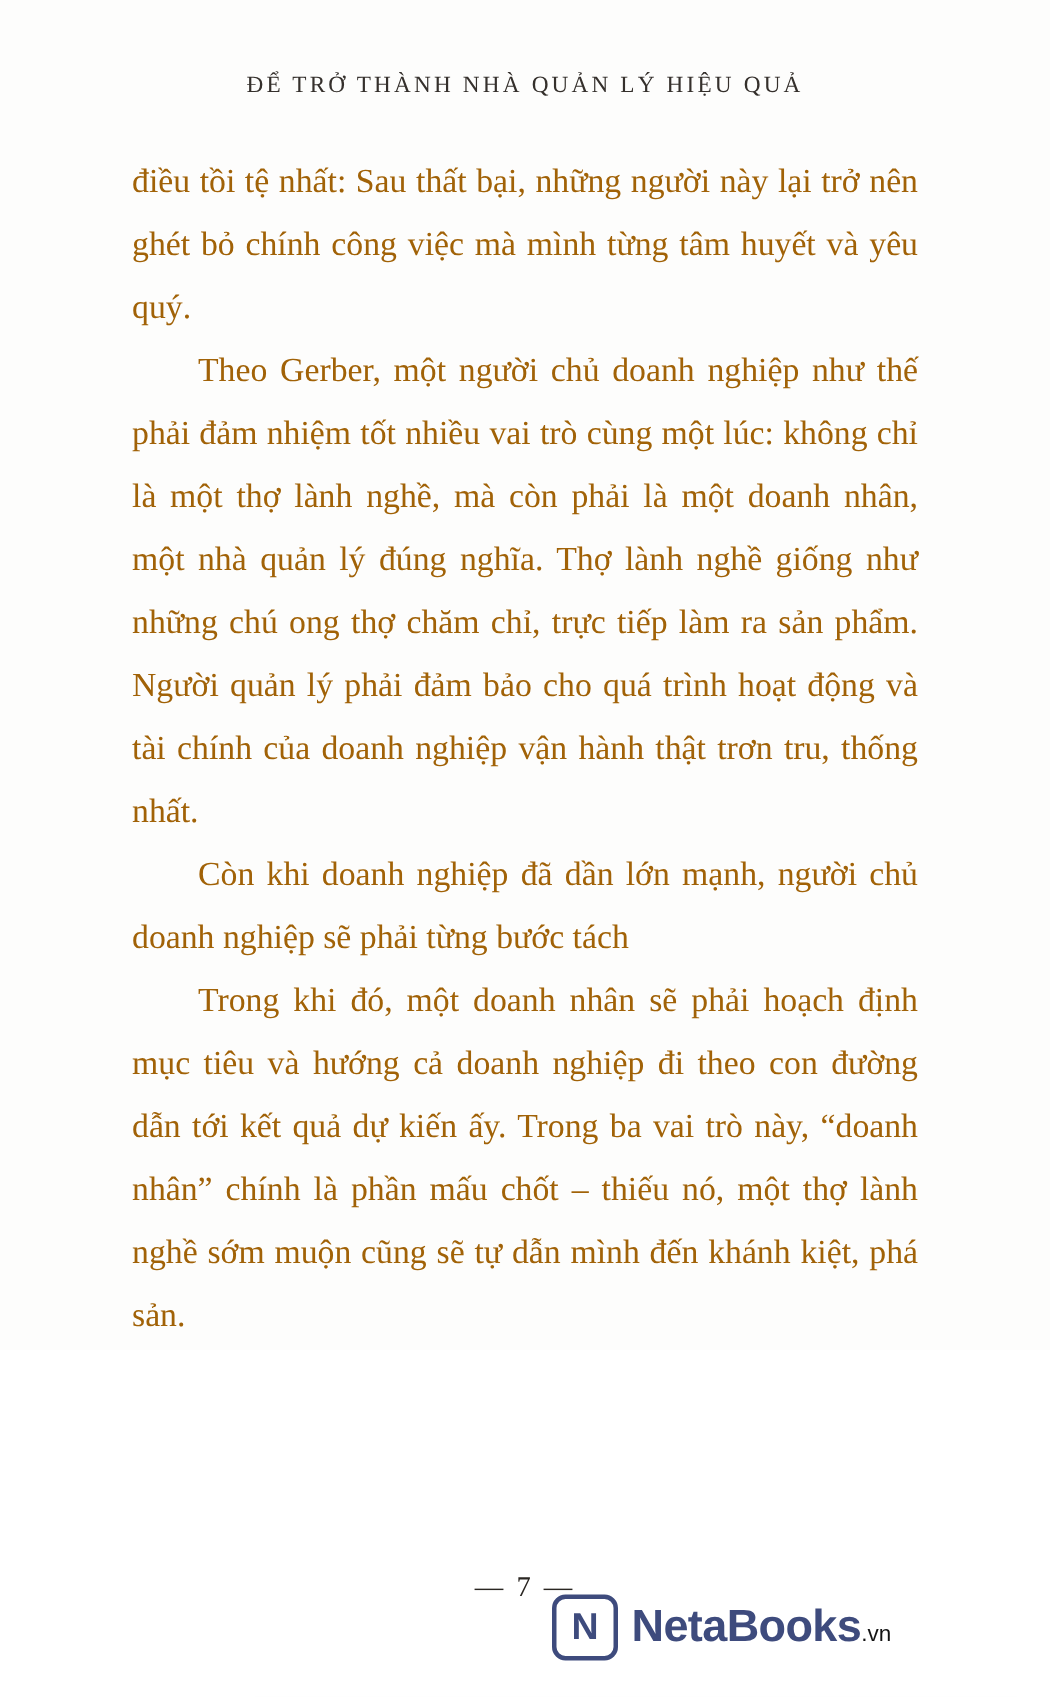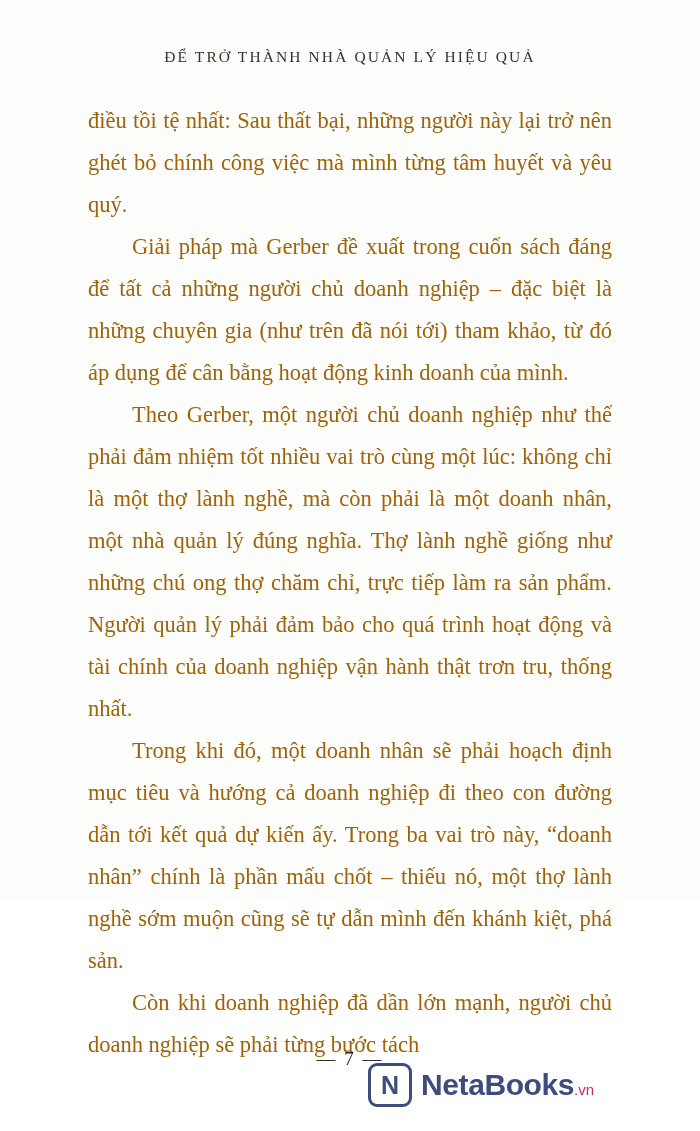--- a/index.html
+++ b/index.html
@@ -99,37 +99,36 @@
     font-size: 30px;
     font-weight: bold;
     color: #2e3c73;
     letter-spacing: -0.4px;
     line-height: 1;
     white-space: nowrap;
   }
   .wm-text .suffix {
     font-size: 15px;
     font-weight: normal;
-    color: #be185d;
+    color: #000000;
     letter-spacing: 0;
   }
 </style>
 </head>
 <body>
 
 <div class="page">
 
   <div class="running-head">Để trở thành nhà quản lý hiệu quả</div>
 
   <div class="body-text">
     <p>điều tồi tệ nhất: Sau thất bại, những người này lại trở nên ghét bỏ chính công việc mà mình từng tâm huyết và yêu quý.</p>
-    <p class="indent">Giải pháp mà Gerber đề xuất trong cuốn sách đáng để tất cả những người chủ doanh nghiệp – đặc biệt là những chuyên gia (như trên đã nói tới) tham khảo, từ đó áp dụng để cân bằng hoạt động kinh doanh của mình.</p>
     <p class="indent">Theo Gerber, một người chủ doanh nghiệp như thế phải đảm nhiệm tốt nhiều vai trò cùng một lúc: không chỉ là một thợ lành nghề, mà còn phải là một doanh nhân, một nhà quản lý đúng nghĩa. Thợ lành nghề giống như những chú ong thợ chăm chỉ, trực tiếp làm ra sản phẩm. Người quản lý phải đảm bảo cho quá trình hoạt động và tài chính của doanh nghiệp vận hành thật trơn tru, thống nhất.</p>
+    <p class="indent">Còn khi doanh nghiệp đã dần lớn mạnh, người chủ doanh nghiệp sẽ phải từng bước tách</p>
     <p class="indent">Trong khi đó, một doanh nhân sẽ phải hoạch định mục tiêu và hướng cả doanh nghiệp đi theo con đường dẫn tới kết quả dự kiến ấy. Trong ba vai trò này, “doanh nhân” chính là phần mấu chốt – thiếu nó, một thợ lành nghề sớm muộn cũng sẽ tự dẫn mình đến khánh kiệt, phá sản.</p>
-    <p class="indent">Còn khi doanh nghiệp đã dần lớn mạnh, người chủ doanh nghiệp sẽ phải từng bước tách</p>
   </div>
 
   <div class="folio">— 7 —</div>
 
   <div class="watermark">
     <div class="wm-logo">
       <span>N</span>
     </div>
     <div class="wm-text">
       <span>NetaBooks</span><span class="suffix">.vn</span>

